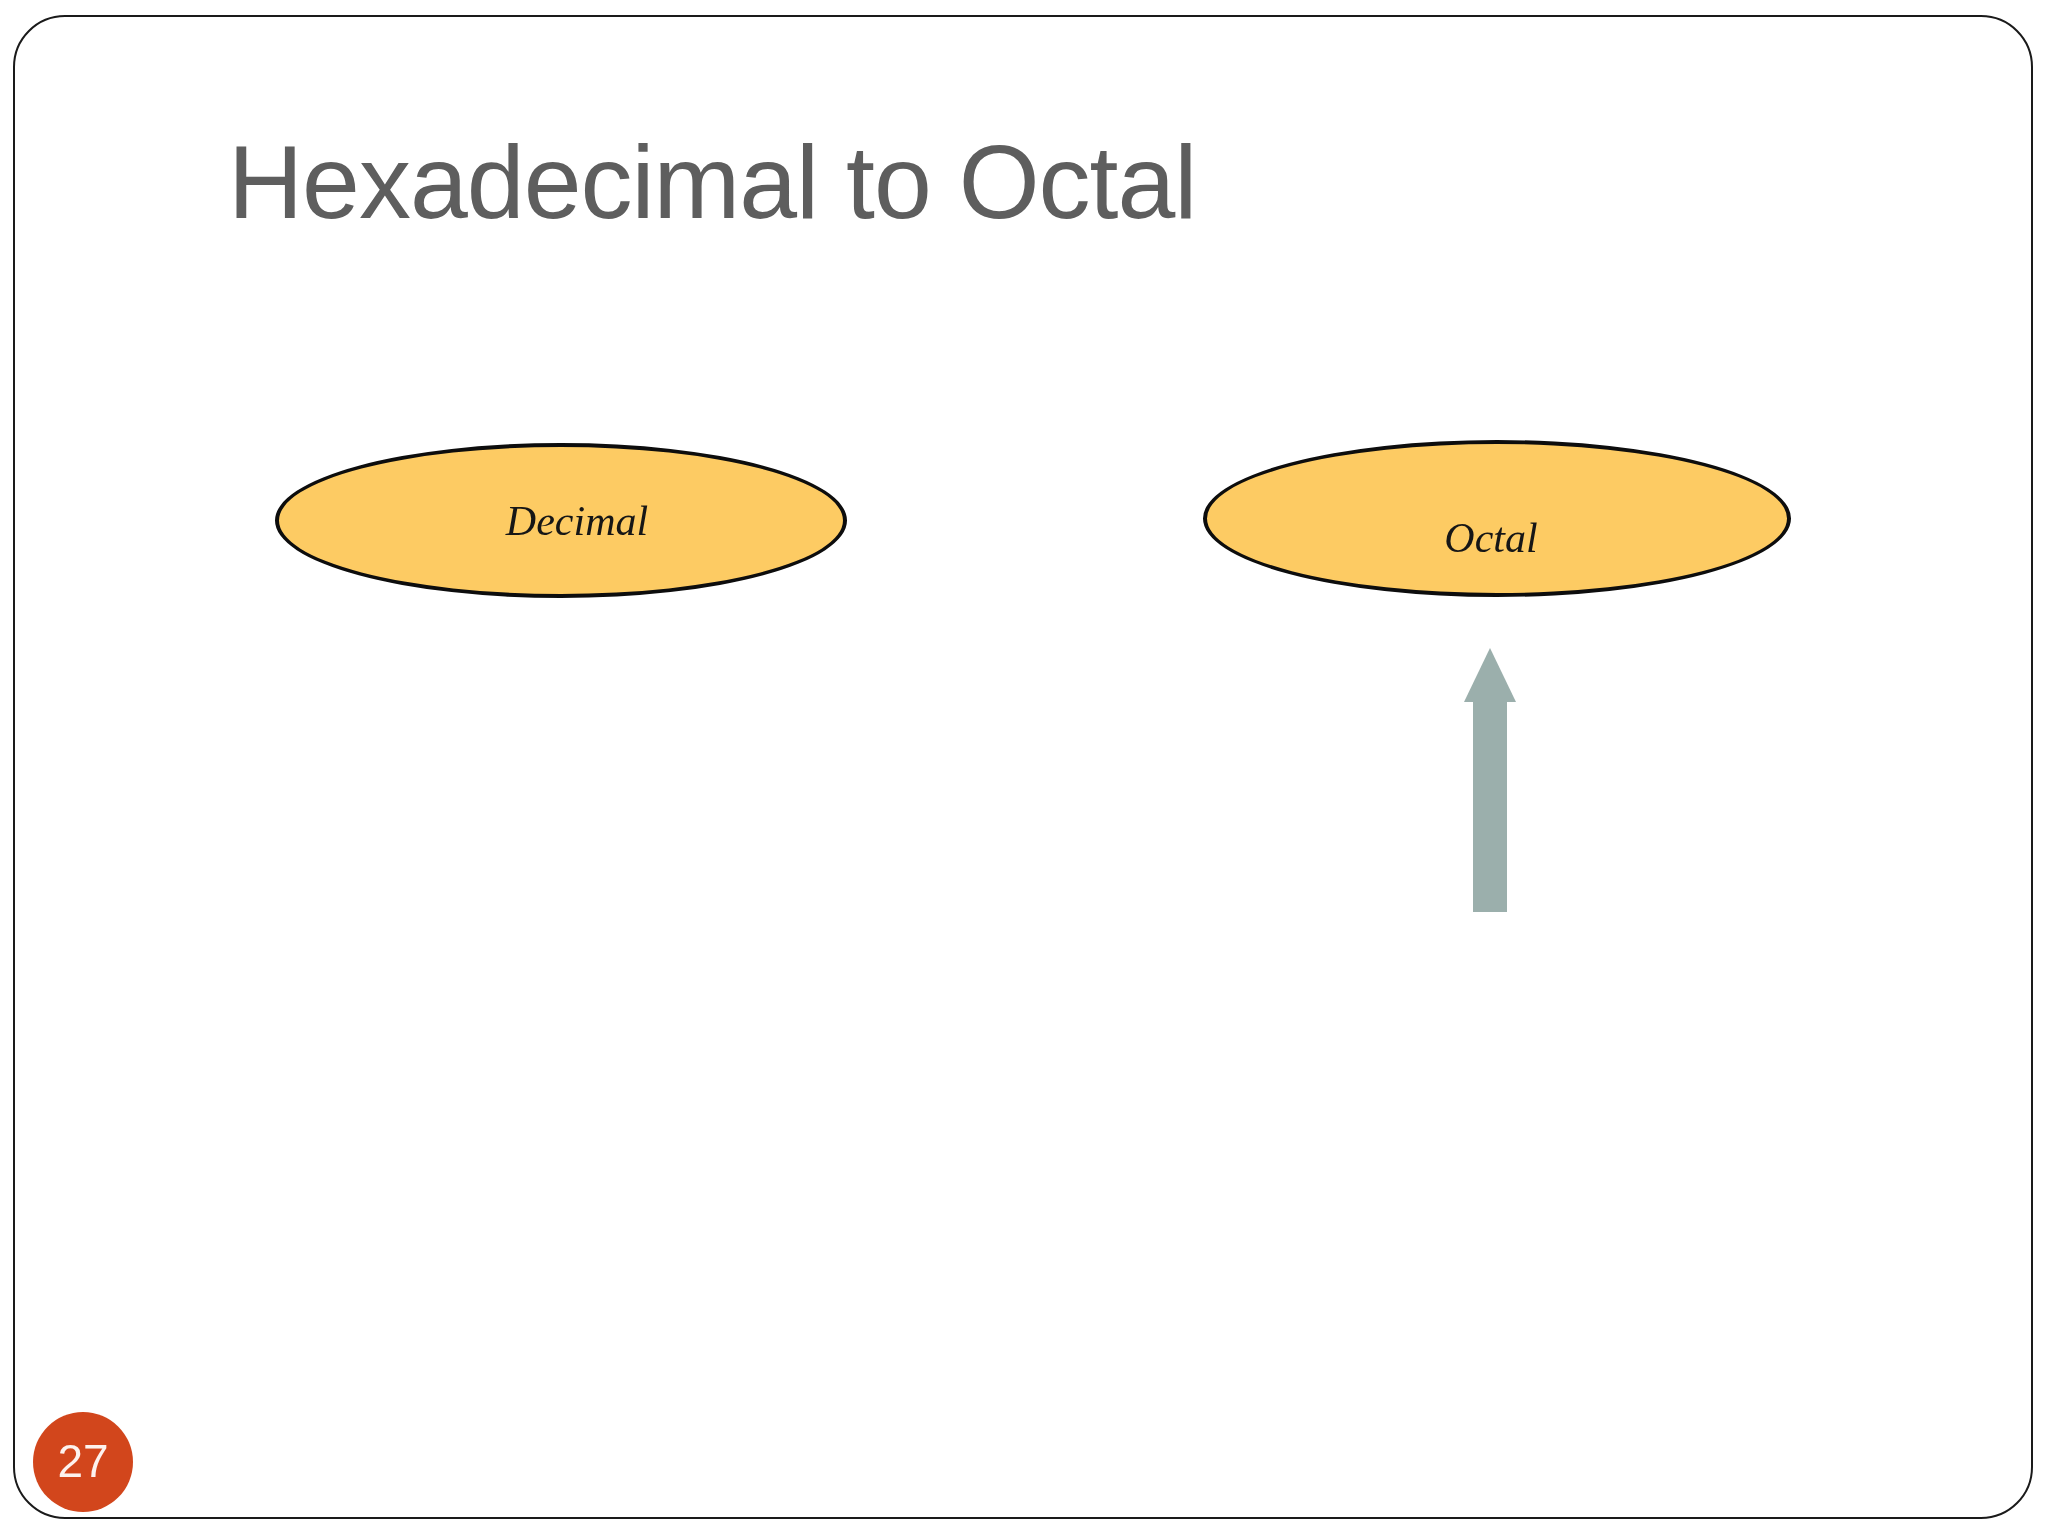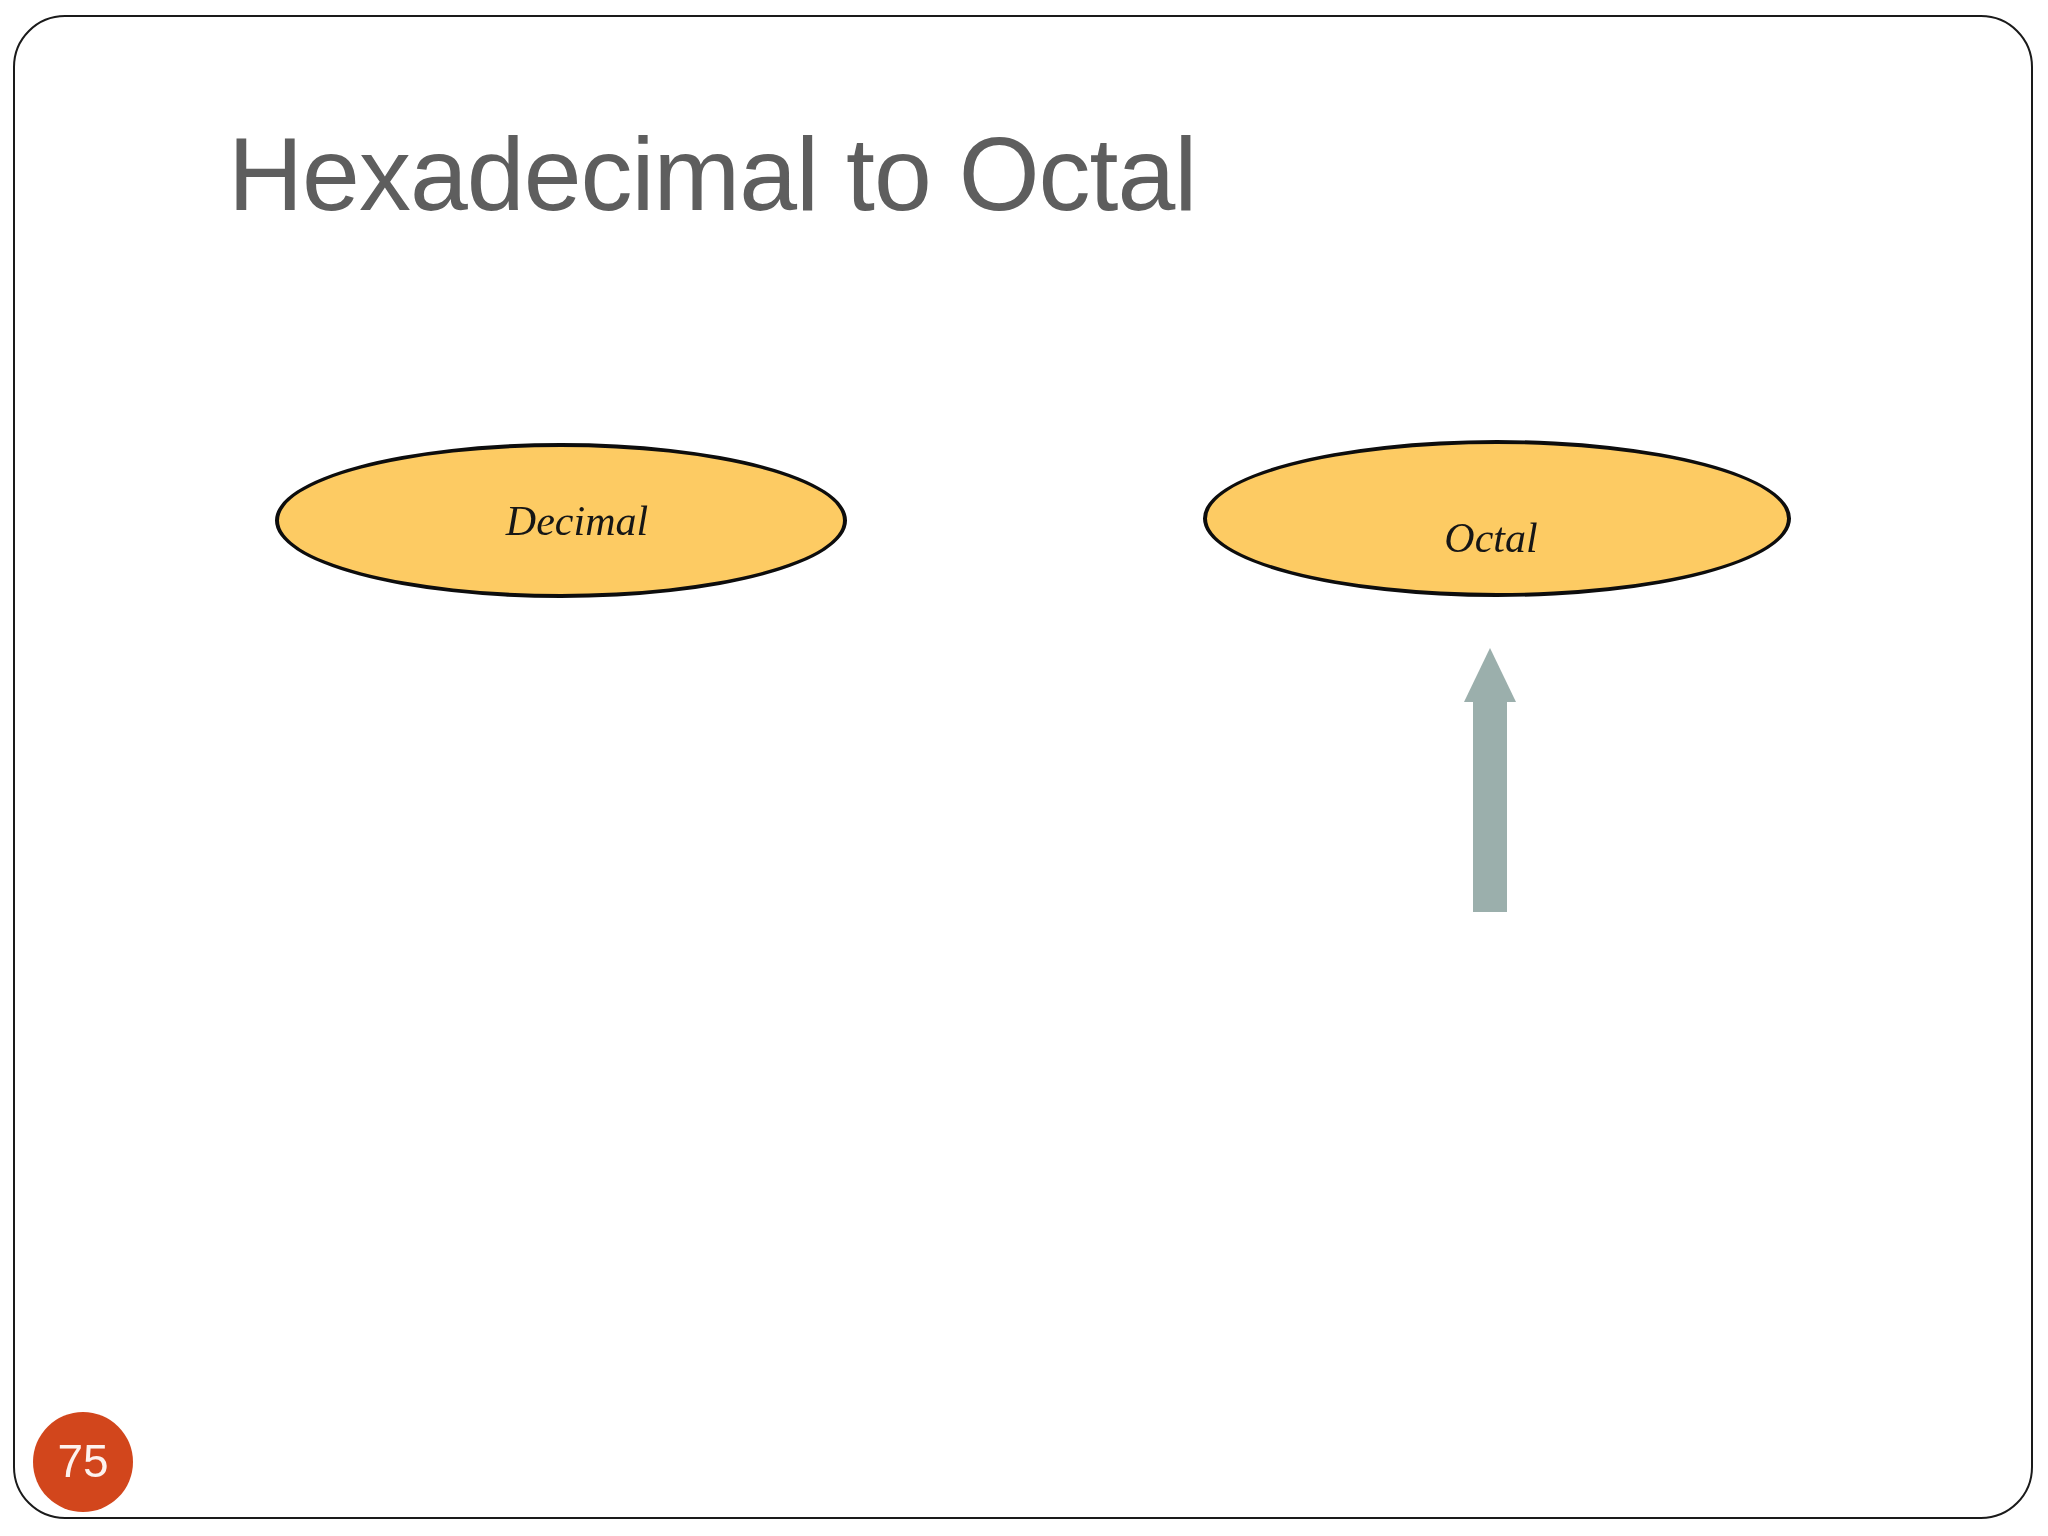--- a/index.html
+++ b/index.html
@@ -33,21 +33,21 @@
     border-radius: 52px;
     box-sizing: border-box;
     background: transparent;
     pointer-events: none;
   }
 
   
   #slide-title {
     position: absolute;
     left: 228px;
-    top: 120px;
+    top: 128px;
     width: 1600px;
     color: #5e5e5e;
     font-family: "Liberation Sans", sans-serif;
     font-size: 104px;
     font-weight: 400;
     letter-spacing: -1px;
     line-height: 1.05;
     white-space: nowrap;
   }
 
@@ -158,16 +158,16 @@
 
     <div class="node" id="node-octal">
       <span class="node-label">Octal</span>
     </div>
 
 
 
   </div>
 
   <div id="page-number-badge">
-    <span class="badge-text">75</span>
+    <span class="badge-text">27</span>
   </div>
 
 </div>
 
 </body></html>

